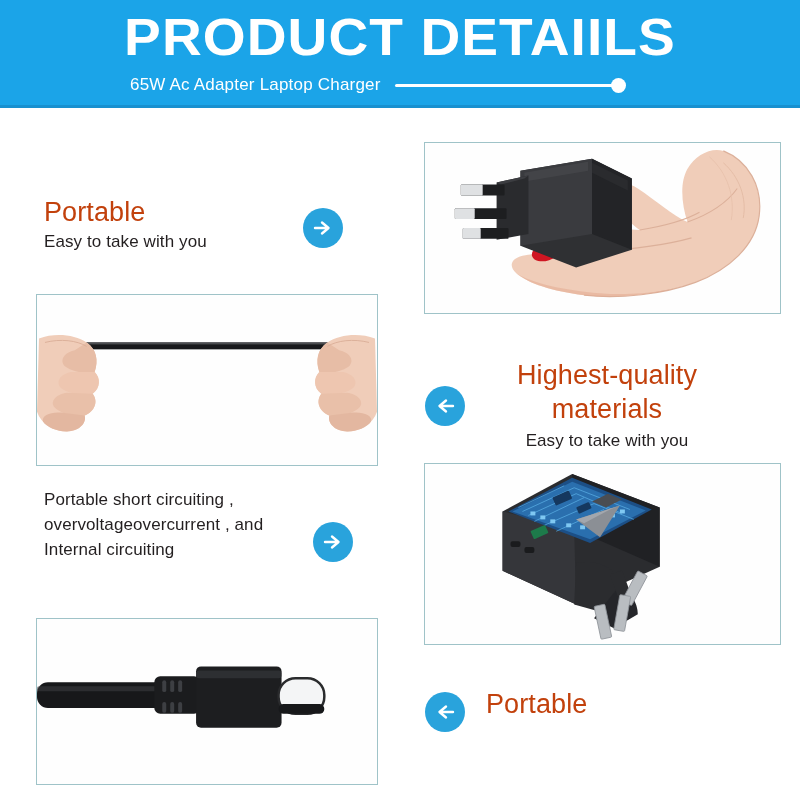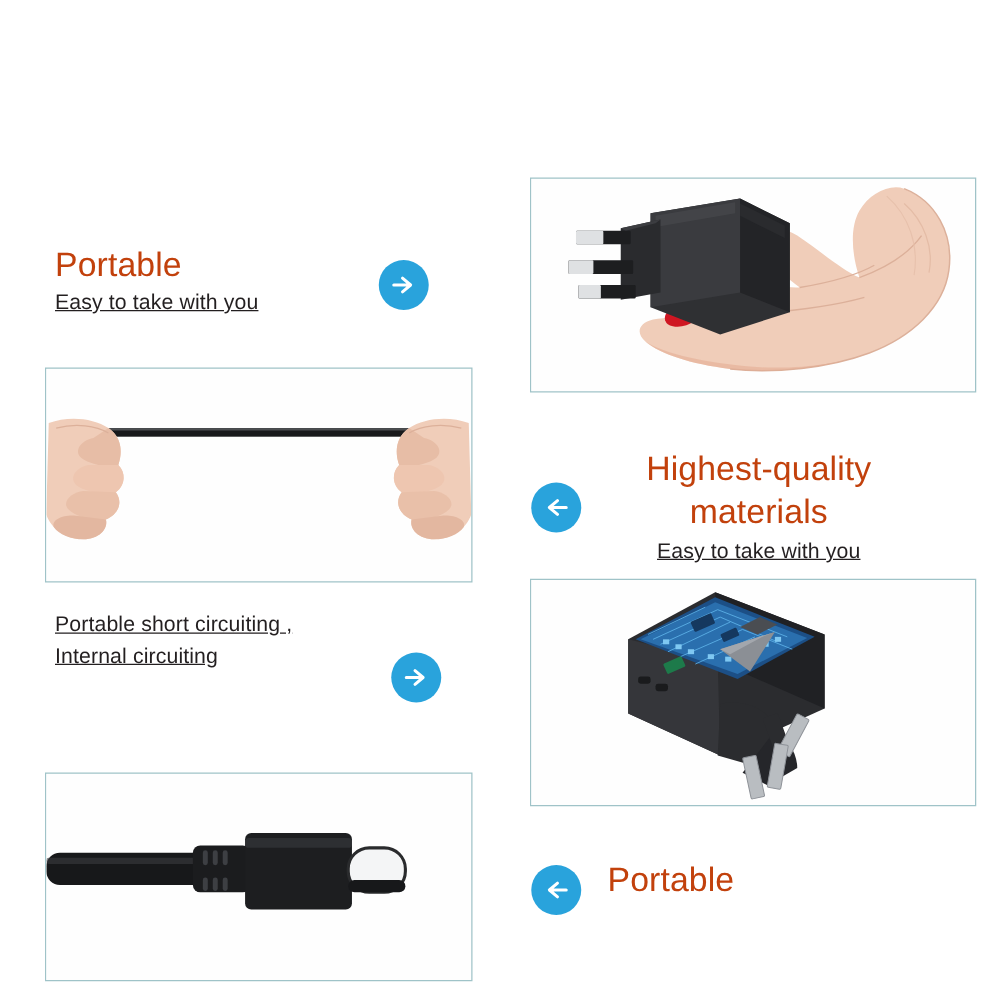--- a/index.html
+++ b/index.html
@@ -73,21 +73,21 @@
     line-height: 33px;
     letter-spacing: 0.1px;
     white-space: nowrap;
   }
   .block-sub {
     color: #231f20;
     font-size: 17px;
     line-height: 25px;
     letter-spacing: 0.1px;
   }
-  .block-sub div { white-space: nowrap; text-decoration: underline; }
+  .block-sub div { white-space: nowrap; }
 
   #block-portable   { left: 44px;  top: 196px; width: 250px; }
   #block-smartchip  { left: 44px;  top: 486px; width: 290px; }
   #block-materials  { left: 482px; top: 358px; width: 250px; text-align: center; }
   #block-connector  { left: 486px; top: 688px; width: 250px; }
 
   #block-materials .block-title { line-height: 34px; }
   #block-materials .block-sub { margin-top: 2px; }
   #block-connector .block-sub { margin-top: 1px; }
   #block-smartchip .block-sub { margin-top: 1px; }
@@ -106,20 +106,28 @@
   #icon-arrow-connector { left: 425px; top: 692px; }
 
   
   .photo { position: absolute; left: 0; top: 0; width: 100%; height: 100%; }
 </style>
 </head>
 <body>
 
 <div id="page">
 
+  <div class="header">
+    <div class="header-title">PRODUCT DETAIILS</div>
+    <div class="header-sub-row">
+      <div class="header-subtitle">65W Ac Adapter Laptop  Charger</div>
+      <div class="header-rule"></div>
+      <div class="header-dot"></div>
+    </div>
+  </div>
 
   <div class="frame" id="frame-hand-holding">
     <svg class="photo" viewBox="0 0 357 172" preserveAspectRatio="none">
       <rect x="0" y="0" width="357" height="172" fill="#fefefe"></rect>
 
       <g>
         <path d="M300 8 C325 18 340 44 336 74 C332 104 306 128 272 141
                  C240 153 196 158 160 154 C128 150 104 142 92 132
                  C84 125 86 117 98 114 C118 110 150 112 168 110
                  C150 104 126 98 118 90 C112 83 118 76 132 77
@@ -301,20 +309,21 @@
 
   <div class="arrow-icon" id="icon-arrow-portable">
     <svg width="24" height="24" viewBox="0 0 24 24">
       <path d="M4 12 H16 M11 6.5 L17.5 12 L11 17.5" fill="none" stroke="#ffffff" stroke-width="2.4" stroke-linecap="round" stroke-linejoin="round"></path>
     </svg>
   </div>
 
   <div class="block" id="block-smartchip">
     <div class="block-sub">
       <div>Portable short circuiting ,</div>
+      <div>overvoltageovercurrent , and</div>
       <div>Internal circuiting</div>
     </div>
   </div>
 
   <div class="arrow-icon" id="icon-arrow-smartchip">
     <svg width="24" height="24" viewBox="0 0 24 24">
       <path d="M4 12 H16 M11 6.5 L17.5 12 L11 17.5" fill="none" stroke="#ffffff" stroke-width="2.4" stroke-linecap="round" stroke-linejoin="round"></path>
     </svg>
   </div>
 

